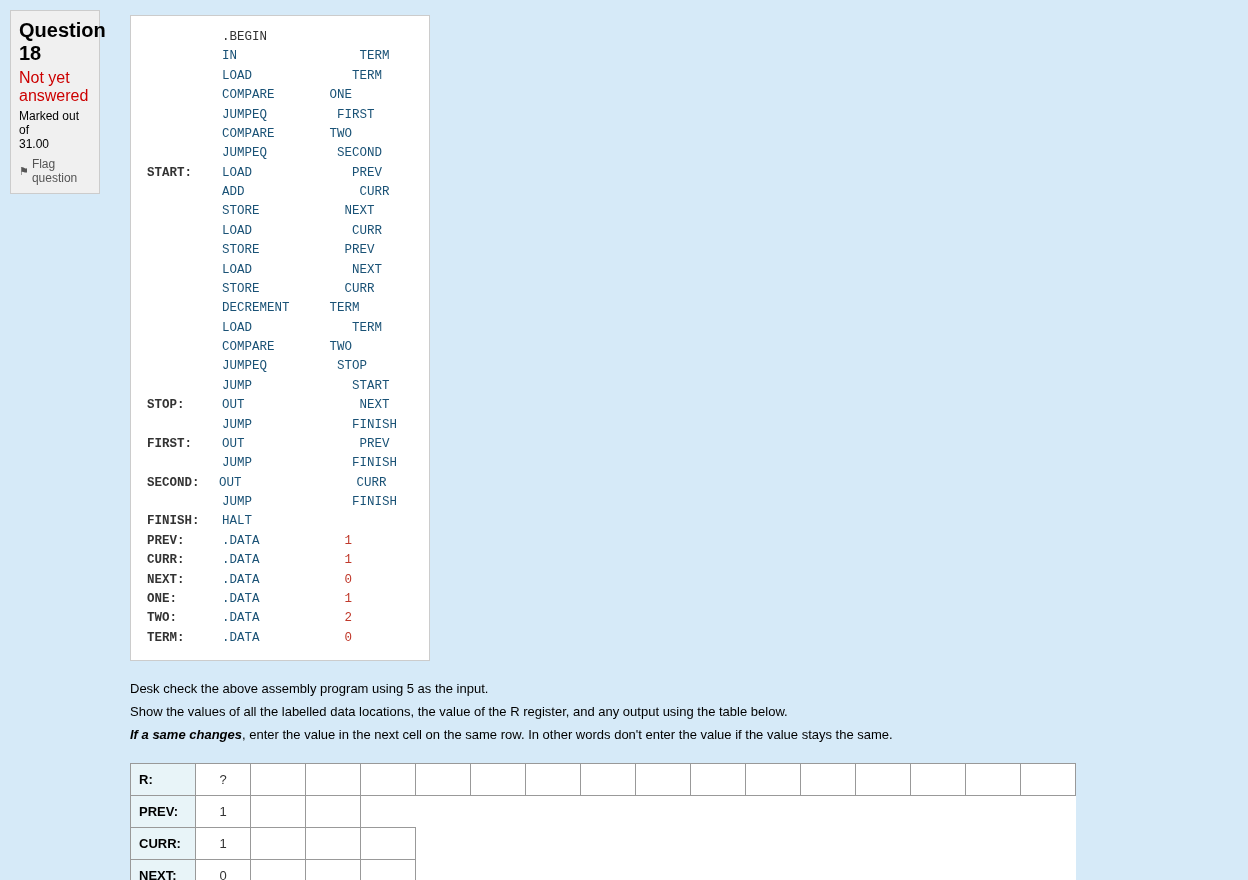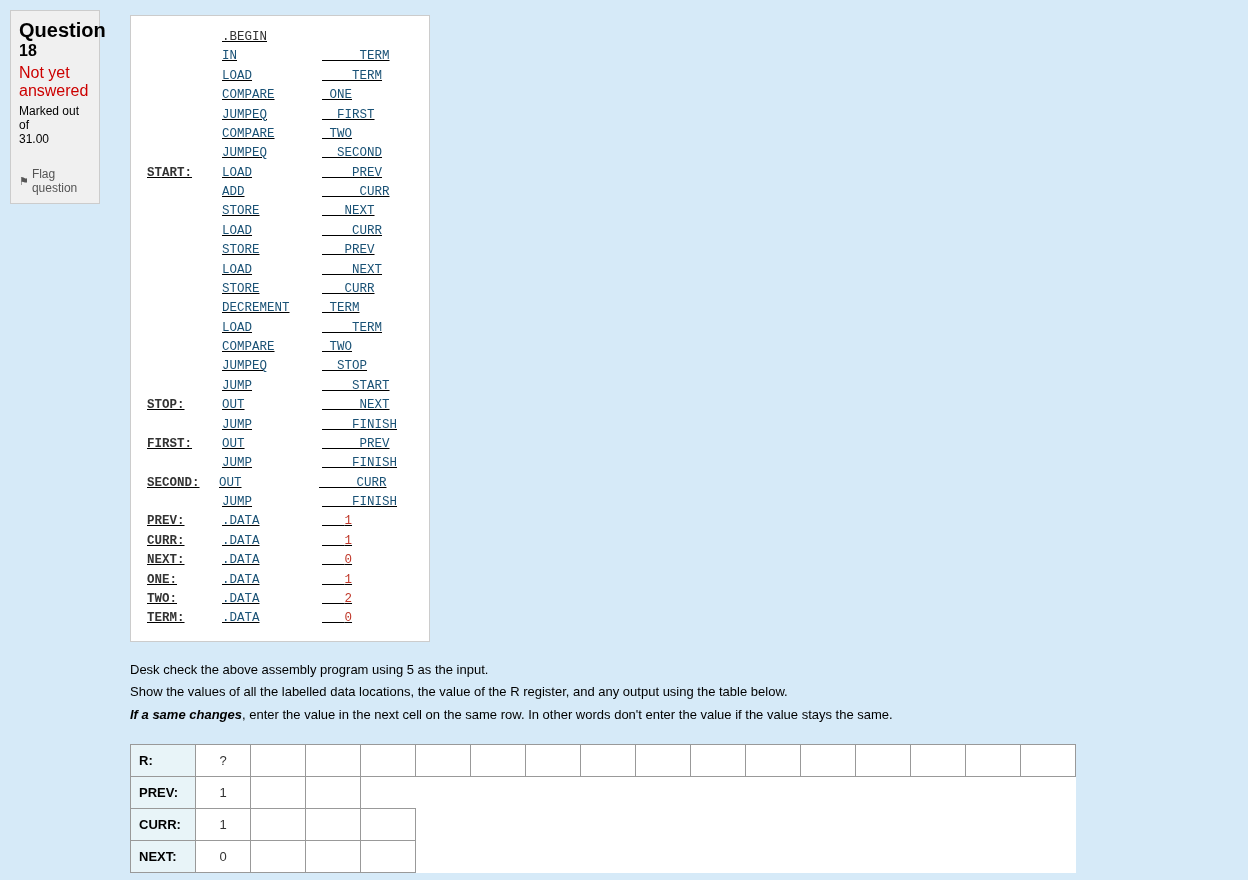--- a/index.html
+++ b/index.html
@@ -31,21 +31,21 @@
       font-size: 20px;
       font-weight: bold;
     }
     .not-answered {
       color: #cc0000;
       margin-bottom: 4px;
       font-size: 16px;
     }
     .marked-out {
       font-size: 12px;
-      margin-bottom: 21px;
+      margin-bottom: 6px;
     }
     .flag-question {
       font-size: 12px;
       color: #555;
       cursor: pointer;
       display: flex;
       align-items: center;
       gap: 3px;
     }
     .flag-icon {
@@ -61,21 +61,20 @@
     
     .code-block {
       background: #ffffff;
       border: 1px solid #ccc;
       padding: 12px 16px;
       display: inline-block;
       min-width: 300px;
       margin-bottom: 18px;
       font-family: 'Courier New', Courier, monospace;
       font-size: 12.5px;
-      text-decoration: underline;
     }
     .code-line {
       display: flex;
       line-height: 1.55;
     }
     .code-label {
       width: 75px;
       color: #333;
       font-weight: bold;
       padding-right: 8px;
@@ -134,21 +133,21 @@
       background: #e8f4f8;
     }
   </style>
 </head>
 <body>
 
 <div class="sidebar">
   <div class="question-box">
     <div class="question-number">
       <span>Question</span>
-      <span style="font-size:16px;font-weight:bold;">18</span>
+      <span style="font-size:20px;font-weight:bold;">18</span>
     </div>
     <div class="not-answered">Not yet answered</div>
     <div class="marked-out">
       <span>Marked out of</span><br>
       <span>31.00</span>
     </div>
     <div class="flag-question">
       <span class="flag-icon">⚑</span>
       <span>Flag question</span>
     </div>
@@ -277,20 +276,25 @@
     </div>
     <div class="code-line">
       <span class="code-label">SECOND:</span>
       <span class="code-instruction" style="margin-left:-3px;">OUT</span>
       <span class="code-operand">&nbsp;&nbsp;&nbsp;&nbsp;&nbsp;CURR</span>
     </div>
     <div class="code-line">
       <span class="code-label"></span>
       <span class="code-instruction">JUMP</span>
       <span class="code-operand">&nbsp;&nbsp;&nbsp;&nbsp;FINISH</span>
+    </div>
+    <div class="code-line">
+      <span class="code-label">FINISH:</span>
+      <span class="code-instruction">HALT</span>
+      <span class="code-operand"></span>
     </div>
     <div class="code-line">
       <span class="code-label">PREV:</span>
       <span class="code-instruction">.DATA</span>
       <span class="code-operand">&nbsp;&nbsp;&nbsp;<span style="color:#c0392b;">1</span></span>
     </div>
     <div class="code-line">
       <span class="code-label">CURR:</span>
       <span class="code-instruction">.DATA</span>
       <span class="code-operand">&nbsp;&nbsp;&nbsp;<span style="color:#c0392b;">1</span></span>

